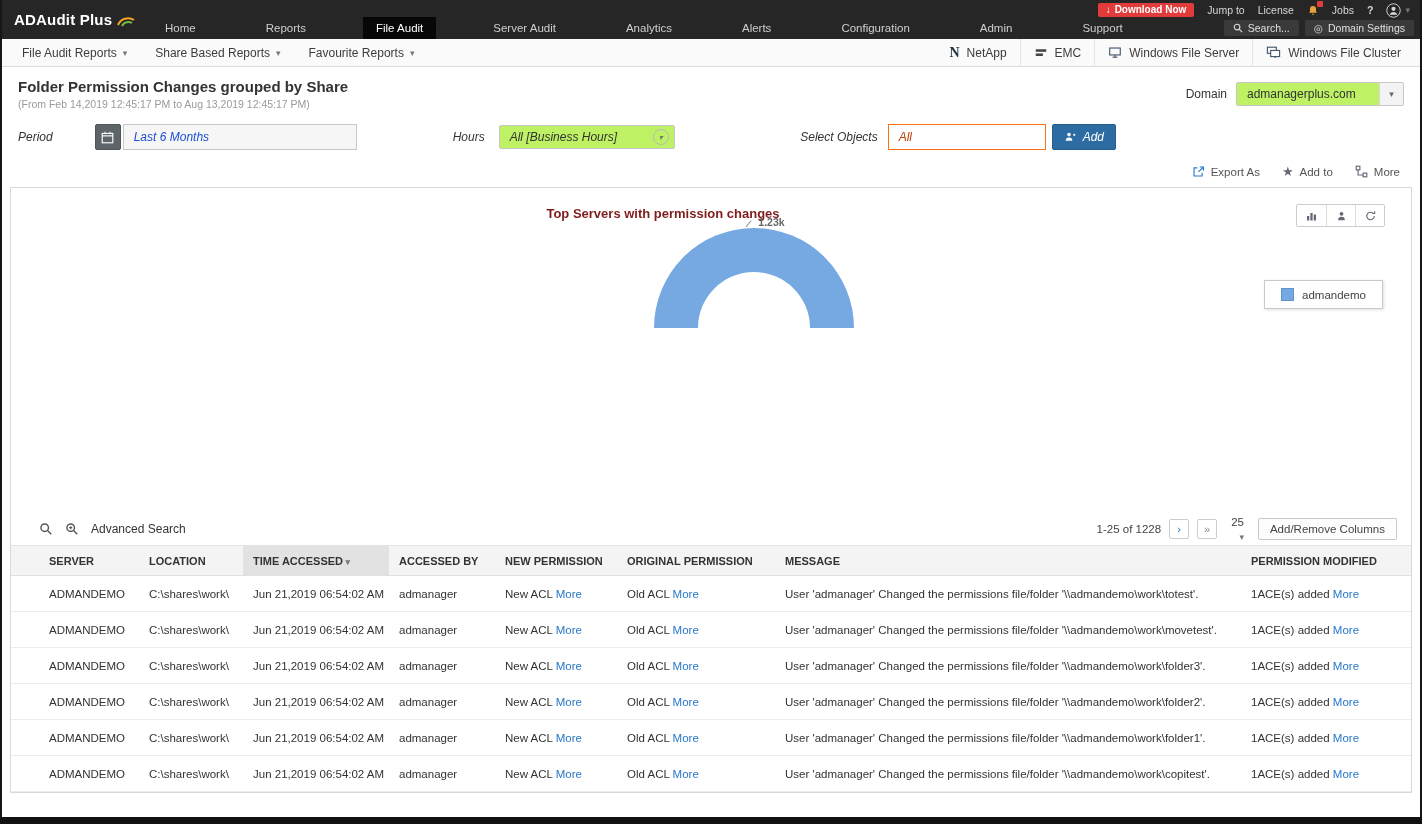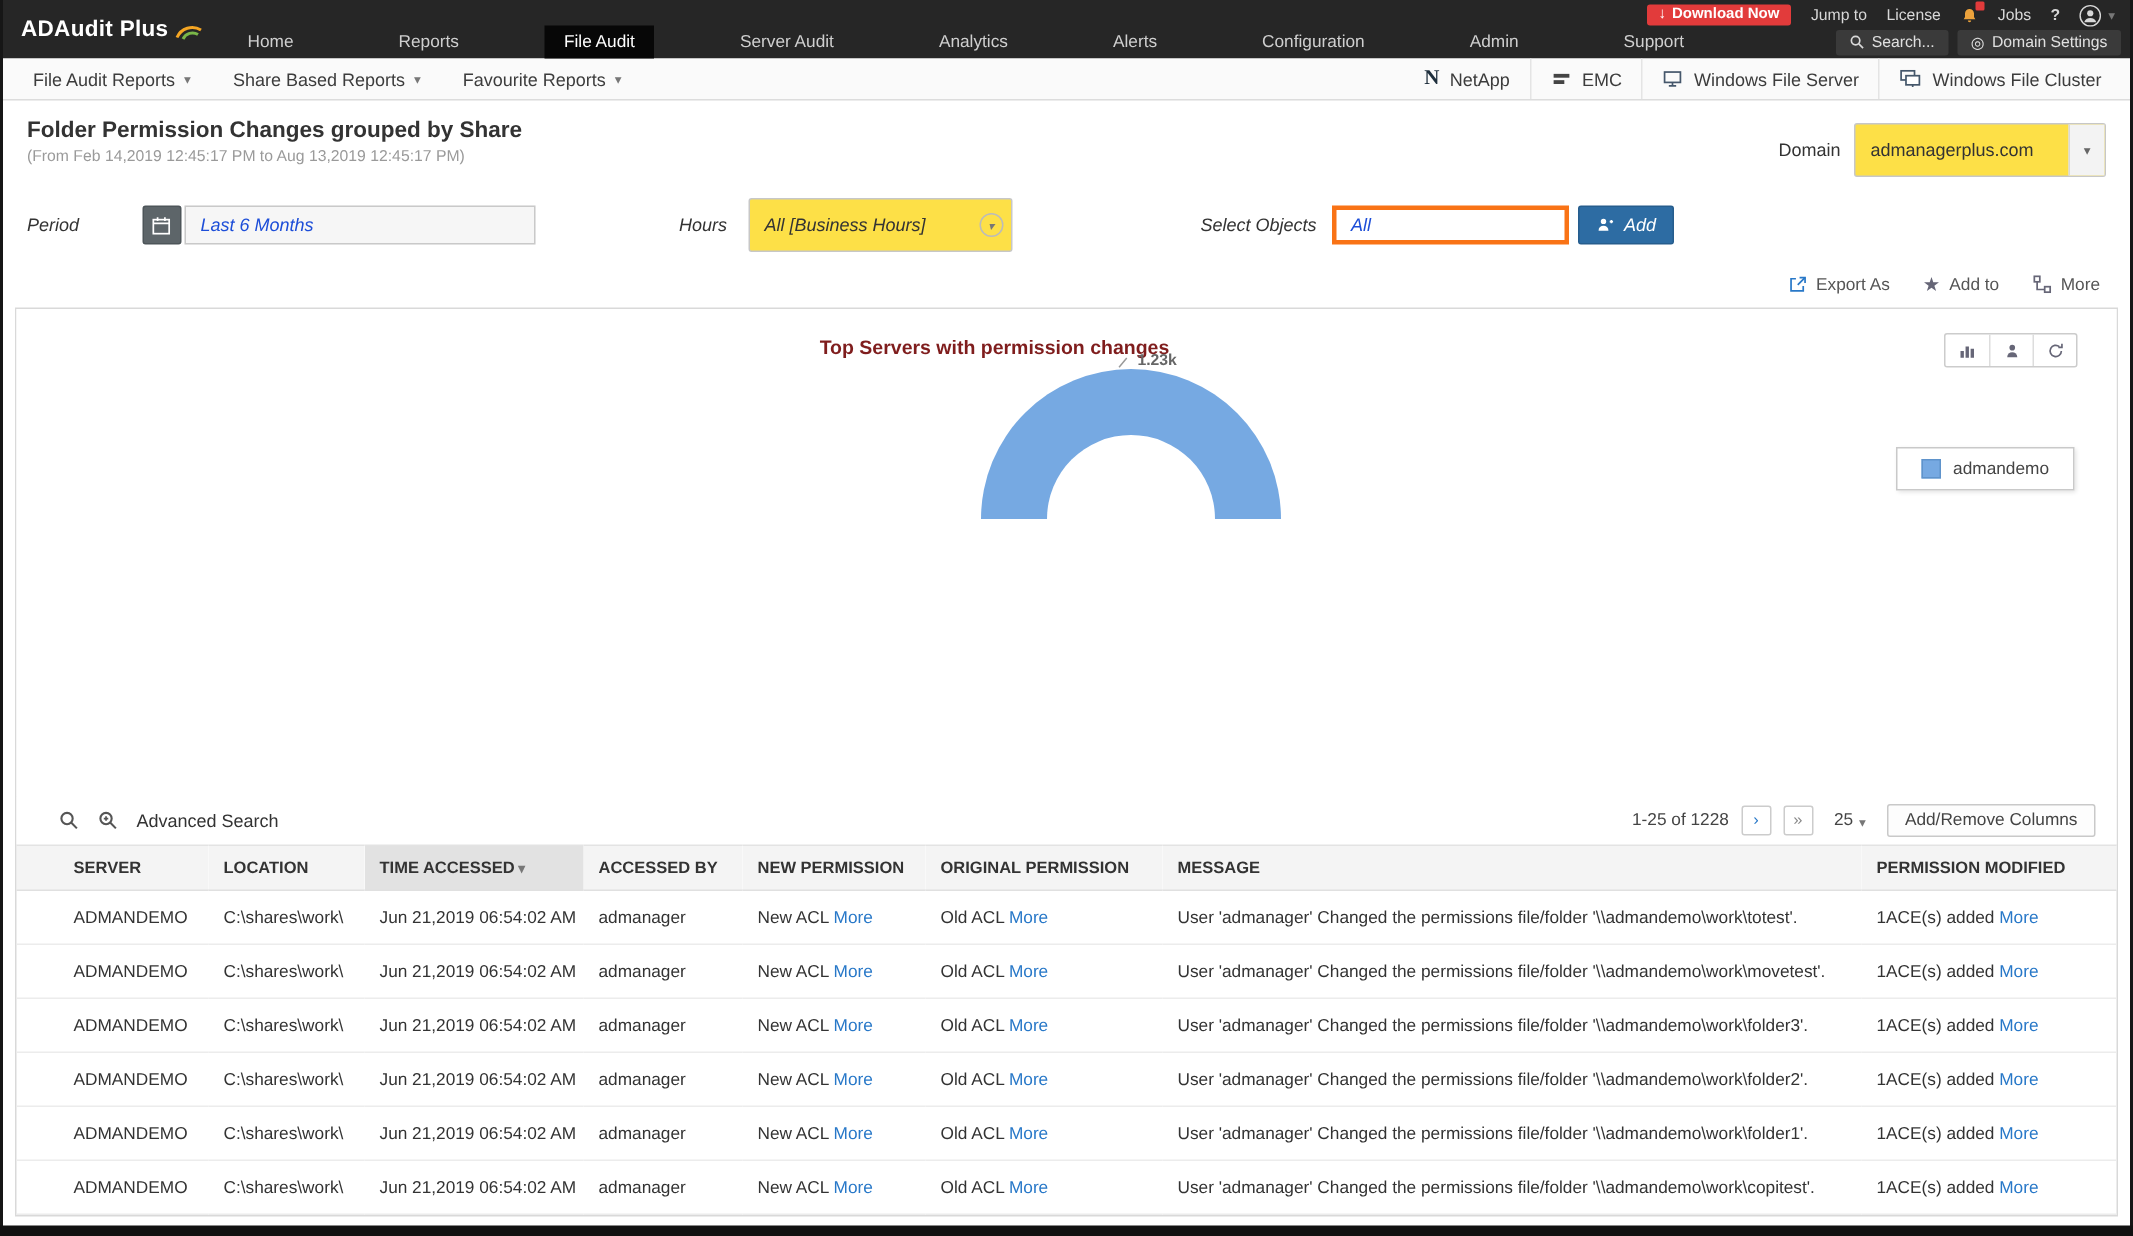--- a/index.html
+++ b/index.html
@@ -31,34 +31,34 @@
   .menubar-right { margin-left:auto; display:flex; height:100%; }
   .mb-right-item { padding:0 13px; border-left:1px solid #e4e4e4; display:flex; align-items:center; gap:7px; font-size:12px; cursor:pointer; }
   .netapp-n { font-family:"Liberation Serif", serif; font-weight:bold; font-size:14px; color:#1f2f3d; }
 
   
   .page-header { display:flex; align-items:flex-start; padding:11px 18px 2px; }
   .page-title { font-size:15px; font-weight:bold; color:#333; }
   .page-subtitle { font-size:10.5px; color:#9a9a9a; margin-top:3px; }
   .domain-area { margin-left:auto; display:flex; align-items:center; gap:9px; margin-top:4px; }
   .domain-label { font-size:12px; color:#333; }
-  .select-box { border:1px solid #c7c7c7; background:#fde047; height:36px; display:flex; align-items:center; font-size:12px; border-radius:2px; }
+  .select-box { border:1px solid #c7c7c7; background:#bef264; height:24px; display:flex; align-items:center; font-size:12px; border-radius:2px; }
   .select-box .sel-val { padding:0 10px; min-width:130px; }
   .select-box .sel-caret { width:24px; align-self:stretch; display:flex; align-items:center; justify-content:center; border-left:1px solid #d8d8d8; background:#f3f3f3; color:#666; font-size:9px; }
 
   
   .filters { display:flex; align-items:center; padding:12px 18px 10px;font-style:italic; }
   .f-label { font-size:12px; color:#333; }
   .cal-btn { width:26px; height:26px; background:#5d6569; border:1px solid #4d5559; border-radius:2px; color:#fff; display:flex; align-items:center; justify-content:center; margin-left:42px; }
   .period-input { width:234px; height:26px; background:#f6f6f6; border:1px solid #c9c9c9; font-size:12px; color:#1d4ed8; display:flex; align-items:center; padding:0 10px; margin-left:2px; }
   .hours-label { margin-left:96px; }
   .hours-select { margin-left:14px; width:176px; }
   .hours-select .round-caret { width:16px; height:16px; border:1px solid #bbb; border-radius:50%; font-size:8px; color:#777; display:flex; align-items:center; justify-content:center; margin-right:5px; }
   .objects-group { margin-left:auto; margin-right:288px; display:flex; align-items:center; }
-  .objects-input { width:158px; height:26px; border:3px solid #f97316; background:#fff; font-size:12px; color:#1d4ed8; display:flex; align-items:center; padding:0 10px; margin-left:10px; }
+  .objects-input { width:158px; height:26px; border:1px solid #f97316; background:#fff; font-size:12px; color:#c2410c; display:flex; align-items:center; padding:0 10px; margin-left:10px; }
   .add-btn { margin-left:6px; height:26px; background:#2d6ca3; border:1px solid #265d8d; color:#fff; font-size:12px; display:flex; align-items:center; gap:6px; padding:0 11px; border-radius:2px; cursor:pointer; }
 
   
   .actions-row { display:flex; justify-content:flex-end; gap:22px; padding:4px 22px 8px; font-size:11.5px; color:#555; }
   .action-item { display:flex; align-items:center; gap:6px; cursor:pointer; }
 
   
   .card { margin:0 10px; border:1px solid #d9d9d9; }
   .tabbar { background:#ebebeb; height:26px; display:flex; border-bottom:1px solid #d9d9d9; }
   .tab-active { background:#fff; border-right:1px solid #d9d9d9; padding:0 24px; font-size:11.5px; color:#333; display:flex; align-items:center; margin-bottom:-1px; }
@@ -76,21 +76,21 @@
   .donut-tick { width:8px; height:8px; border-left:1px solid #999; transform:rotate(40deg); margin-bottom:-2px; }
 
   .legend-box { position:absolute; right:28px; top:92px; background:#fff; border:1px solid #c9c9c9; box-shadow:1px 1px 3px rgba(0,0,0,.12); padding:7px 16px; display:flex; align-items:center; gap:8px; font-size:11.5px; color:#444; }
   .legend-swatch { width:13px; height:13px; background:#76a9e2; border:1px solid #5f93cb; }
 
   
   .table-toolbar { display:flex; align-items:center; height:32px; padding:0 14px 0 28px; background:#fff; }
   .tt-left { display:flex; align-items:center; gap:12px; font-size:12px; color:#333; }
   .tt-right { margin-left:auto; display:flex; align-items:center; gap:8px; font-size:11.5px; color:#444; }
   .pg-btn { width:20px; height:20px; border:1px solid #ccc; border-radius:2px; background:#fff; display:flex; align-items:center; justify-content:center; font-size:11px; color:#2878c8; cursor:pointer; }
-  .pg-size { display:flex; align-items:flex-end; gap:4px; margin:14px 6px; cursor:pointer; }
+  .pg-size { display:flex; align-items:flex-end; gap:4px; margin:14px 6px; cursor:pointer;flex-direction:column; }
   .cols-btn { border:1px solid #c9c9c9; background:#fdfdfd; border-radius:2px; padding:4px 11px; font-size:11.5px; color:#444; cursor:pointer; }
 
   
   table { width:100%; border-collapse:collapse; table-layout:fixed; }
   thead th { background:#f4f4f4; border-top:1px solid #e3e3e3; border-bottom:1px solid #e0e0e0; font-size:11px; font-weight:bold; color:#333; text-align:left; height:30px; padding:0 10px; white-space:nowrap; overflow:hidden; }
   thead th.sorted { background:#e2e2e2; }
   thead th:first-child { padding-left:38px; }
   th:nth-child(1){width:128px} th:nth-child(2){width:104px} th:nth-child(3){width:146px}
   th:nth-child(4){width:106px} th:nth-child(5){width:122px} th:nth-child(6){width:158px}
   th:nth-child(7){width:466px}

